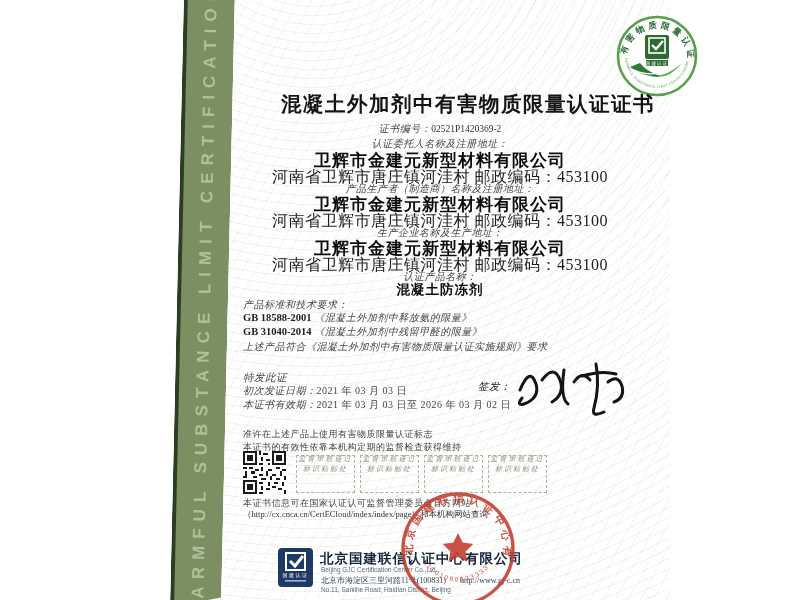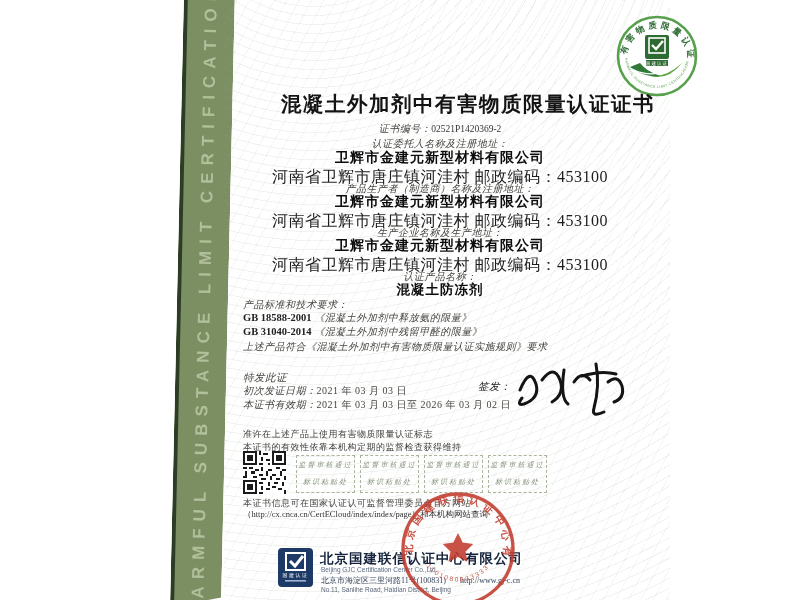--- a/index.html
+++ b/index.html
@@ -27,36 +27,36 @@
   .paper{
     position:absolute;left:224px;top:0;width:446px;height:600px;
     background:
       repeating-radial-gradient(circle at 90px -120px, rgba(145,165,135,.13) 0 1px, transparent 1px 9px),
       repeating-linear-gradient(118deg, rgba(145,165,135,.09) 0 1px, transparent 1px 11px);
   }
   .content{position:absolute;left:225px;top:0;width:430px;height:600px;}
   .c{ text-align:center; position:absolute; left:0; width:100%; }
   .l{ position:absolute; left:18px; }
   .kai{font-style:italic;color:#454540;font-size:10px;letter-spacing:.5px;}
-  .name{font-weight:bold;color:#0d0d0d;font-size:14px;letter-spacing:1px;}
+  .name{font-weight:bold;color:#0d0d0d;font-size:17px;letter-spacing:1px;}
   .addr{color:#1c1c1c;font-size:16px;letter-spacing:.5px;}
   .small-kai{color:#3f3f3c;font-size:9px;letter-spacing:.5px;}
   
   .emblem{position:absolute;left:391px;top:15px;width:82px;height:82px;}
   
   .title{
     top:90px;font-size:20.5px;font-weight:bold;color:#141414;letter-spacing:1.5px;text-align:right;
   }
   .certno{top:122px;font-size:9.5px;color:#333;}
   
   .qr{position:absolute;left:243px;top:451px;width:43px;height:43px;}
   .abox{
     position:absolute;top:455px;width:57px;height:36px;
     border:1px dashed #a9b69d;display:flex;flex-direction:column;
-    align-items:center;justify-content:center;gap:10px;
+    align-items:center;gap:3px;
   }
   .abox span{font-size:7px;color:#84907b;letter-spacing:2px;font-style:italic;line-height:1;}
   
   .flogo{position:absolute;left:278px;top:548px;width:35px;height:39px;}
   .org-cn{position:absolute;left:320px;top:550px;font-weight:bold;font-size:13.5px;color:#16233c;letter-spacing:1px;}
   .org-en{position:absolute;left:321px;top:566px;font-size:6.5px;color:#5b6b85;font-family:"Liberation Sans",sans-serif;}
   .org-addr{position:absolute;left:321px;top:575px;font-size:8px;color:#37425a;}
   .org-addr .site{margin-left:14px;}
   .org-addr-en{position:absolute;left:321px;top:586px;font-size:6.5px;color:#5c6678;font-family:"Liberation Sans",sans-serif;}
   

